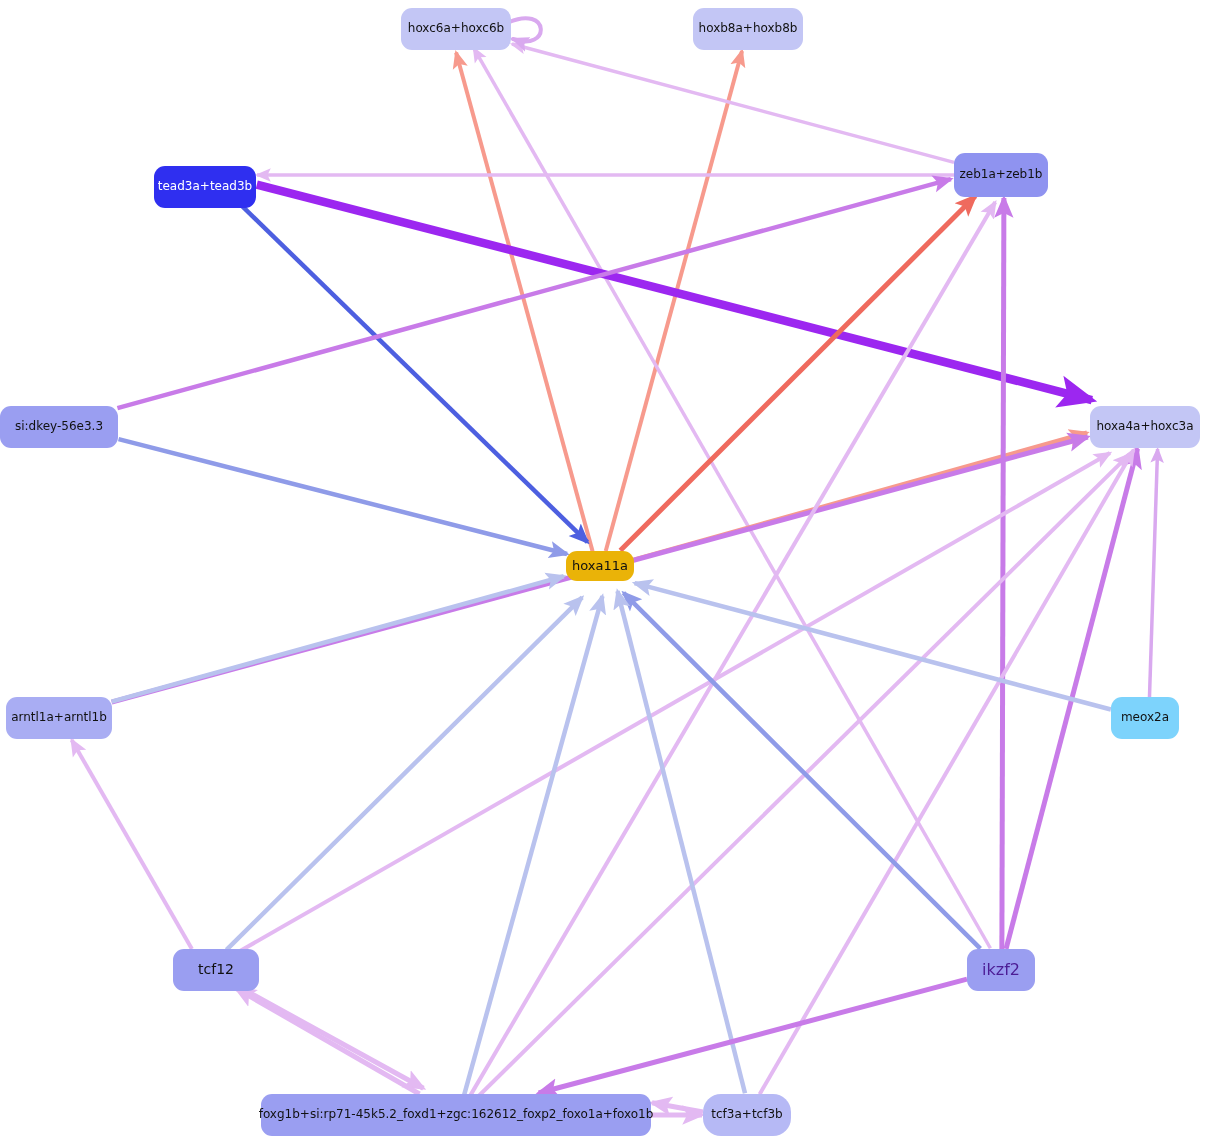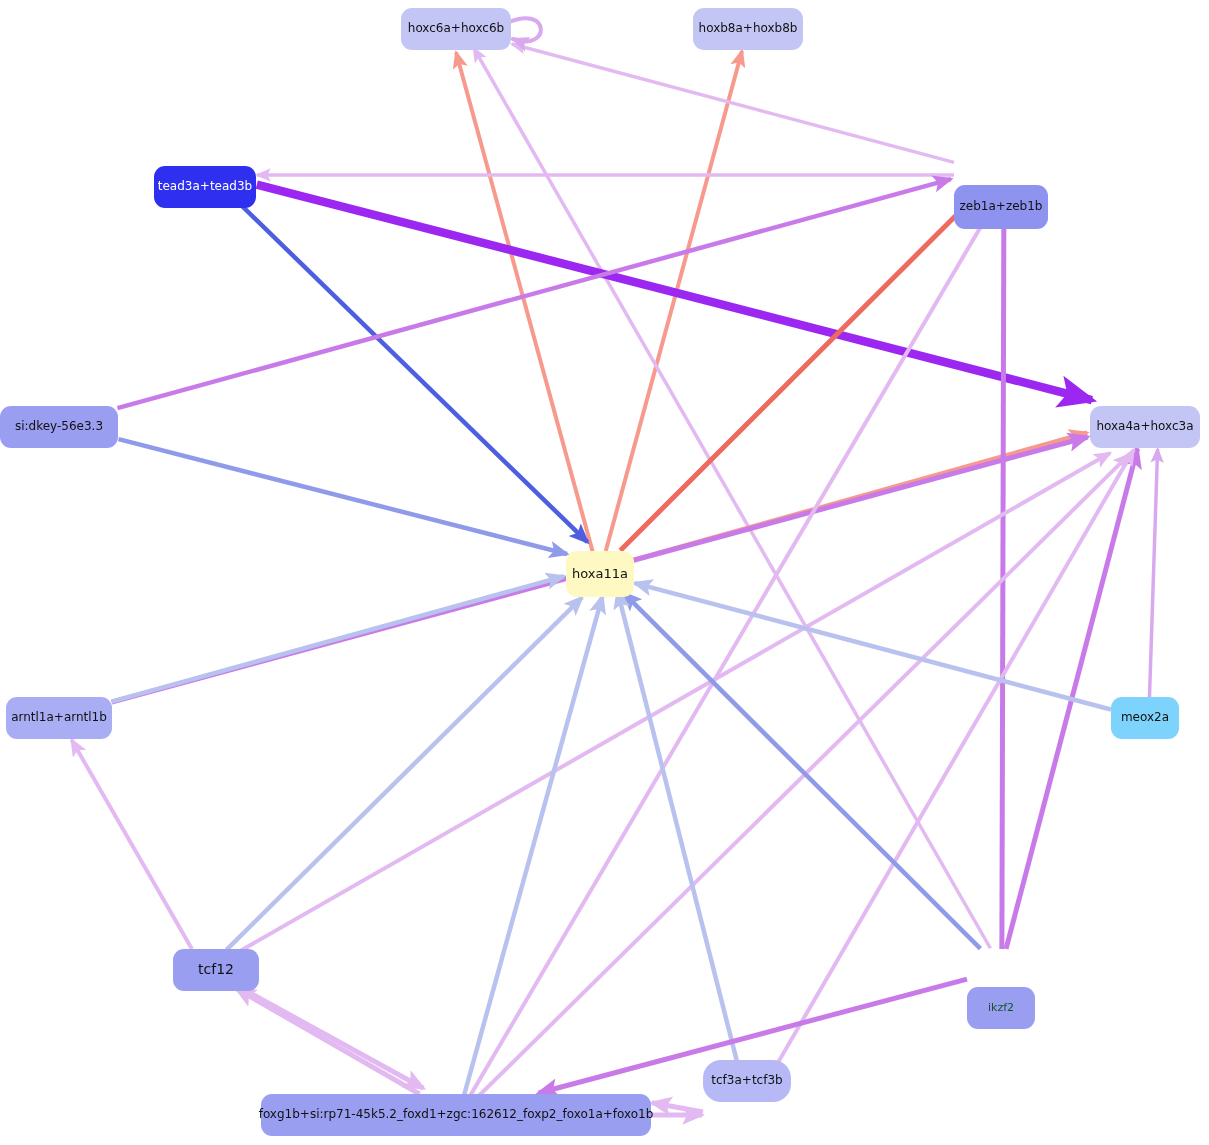--- a/index.html
+++ b/index.html
@@ -145,44 +145,44 @@
   <div id="nodes">
       <div class="node" style="left: 401px; top: 8px; width: 110px; height: 42px; background: rgb(195, 198, 245); color: rgb(17, 17, 17); font-size: 12px;">
         <span>hoxc6a+hoxc6b</span>
       </div>
       <div class="node" style="left: 693px; top: 8px; width: 110px; height: 42px; background: rgb(195, 198, 245); color: rgb(17, 17, 17); font-size: 12px;">
         <span>hoxb8a+hoxb8b</span>
       </div>
       <div class="node" style="left: 154px; top: 154px; width: 102px; height: 42px; background: rgb(47, 47, 240); color: rgb(255, 255, 255); font-size: 12px; margin-top: 12px;">
         <span>tead3a+tead3b</span>
       </div>
-      <div class="node" style="left: 954px; top: 153px; width: 94px; height: 44px; background: rgb(143, 147, 240); color: rgb(17, 17, 17); font-size: 12px; margin-top: 32px;">
+      <div class="node" style="left: 954px; top: 153px; width: 94px; height: 44px; background: rgb(143, 147, 240); color: rgb(17, 17, 17); font-size: 12px;">
         <span>zeb1a+zeb1b</span>
       </div>
       <div class="node" style="left: 0px; top: 406px; width: 118px; height: 42px; background: rgb(154, 158, 241); color: rgb(17, 17, 17); font-size: 12px; text-align: center;">
         <span>si:dkey-56e3.3</span>
       </div>
       <div class="node" style="left: 1090px; top: 406px; width: 110px; height: 42px; background: rgb(195, 198, 245); color: rgb(17, 17, 17); font-size: 12px;">
         <span>hoxa4a+hoxc3a</span>
       </div>
-      <div class="node" style="left: 566px; top: 551px; width: 68px; height: 46px; background: #fef9c3; color: rgb(17, 17, 17); font-size: 13px;">
+      <div class="node" style="left: 566px; top: 551px; width: 68px; height: 30px; background: #eab308; color: rgb(17, 17, 17); font-size: 13px;">
         <span>hoxa11a</span>
       </div>
       <div class="node" style="left: 6px; top: 697px; width: 106px; height: 42px; background: rgb(169, 173, 243); color: rgb(17, 17, 17); font-size: 12px;">
         <span>arntl1a+arntl1b</span>
       </div>
       <div class="node" style="left: 1111px; top: 697px; width: 68px; height: 42px; background: #7dd3fc; color: rgb(17, 17, 17); font-size: 12px;">
         <span>meox2a</span>
       </div>
       <div class="node" style="left: 173px; top: 949px; width: 86px; height: 42px; background: rgb(154, 158, 241); color: rgb(17, 17, 17); font-size: 14px;">
         <span>tcf12</span>
       </div>
-      <div class="node" style="left: 967px; top: 949px; width: 68px; height: 42px; background: rgb(154, 158, 241); color: #14532d; font-size: 11px; margin-top: 38px;">
+      <div class="node" style="left: 967px; top: 949px; width: 68px; height: 42px; background: rgb(154, 158, 241); color: #4c1d95; font-size: 16px;">
         <span>ikzf2</span>
       </div>
       <div class="node" style="left: 261px; top: 1094px; width: 390px; height: 42px; background: rgb(154, 158, 241); color: rgb(17, 17, 17); font-size: 12px;">
         <span>foxg1b+si:rp71-45k5.2_foxd1+zgc:162612_foxp2_foxo1a+foxo1b</span>
       </div>
-      <div class="node" style="left: 703px; top: 1060px; width: 88px; height: 42px; background: rgb(182, 185, 245); color: rgb(17, 17, 17); font-size: 12px; border-radius: 18px;">
+      <div class="node" style="left: 703px; top: 1094px; width: 88px; height: 42px; background: rgb(182, 185, 245); color: rgb(17, 17, 17); font-size: 12px; border-radius: 18px;">
         <span>tcf3a+tcf3b</span>
       </div>
     </div>
 </div>
 
 </body></html>

